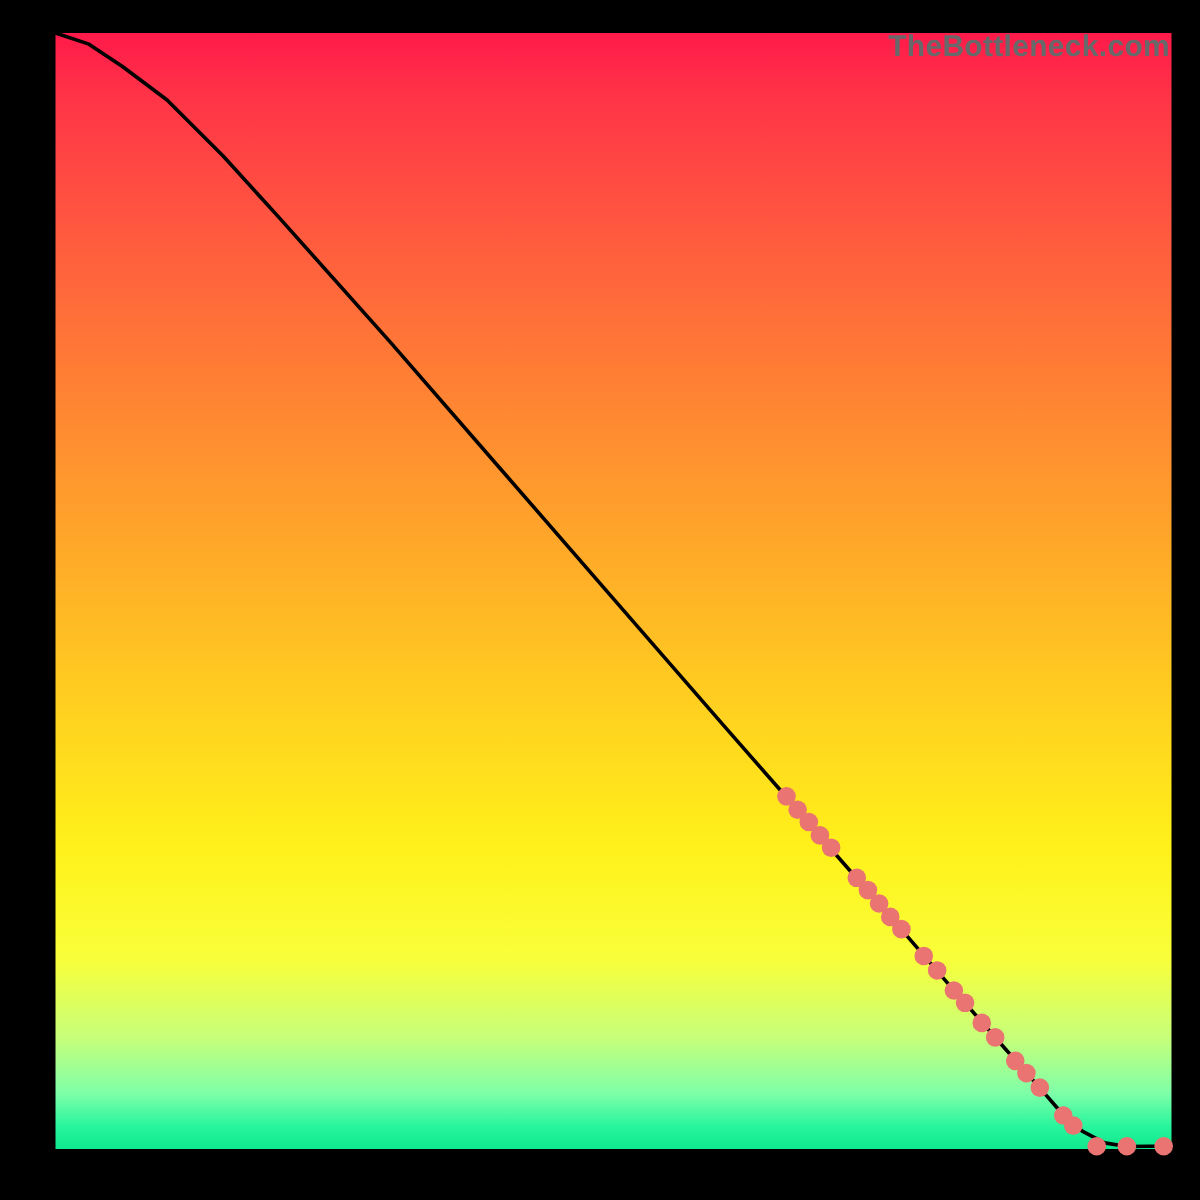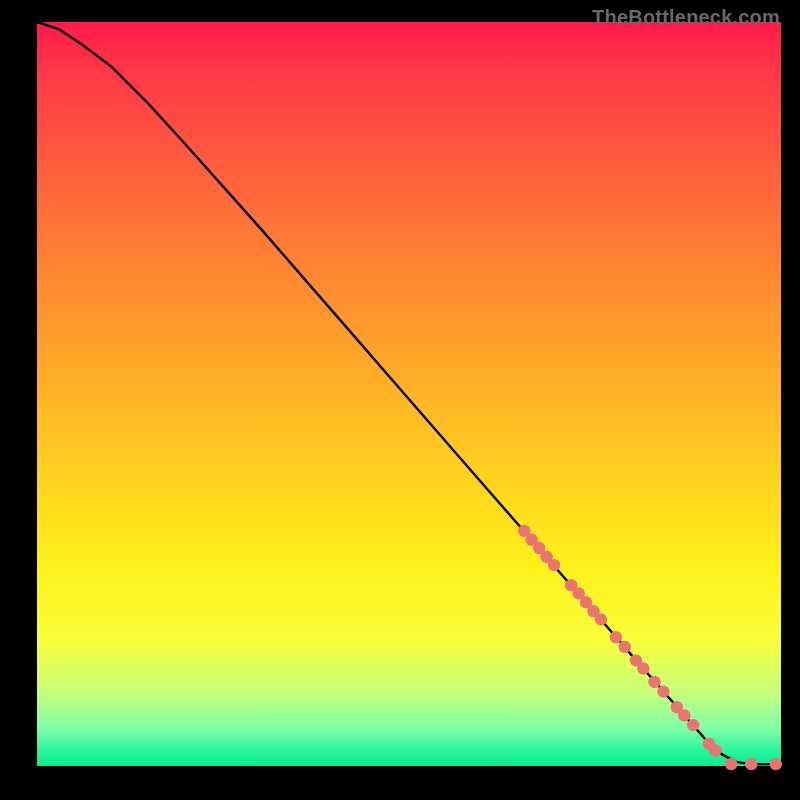--- a/index.html
+++ b/index.html
@@ -34,21 +34,21 @@
       #fff11a 73%,
       #f8ff3a 83%,
       #c7ff7a 90%,
       #7effa8 95%,
       #27f59d 98%,
       #10e88e 100%
     );
   }
   .watermark {
     position: absolute;
-    top: 6px;
+    top: 20px;
     right: 20px;
     font-family: Arial, Helvetica, sans-serif;
     font-size: 20px;
     font-weight: 600;
     color: #67696a;
     letter-spacing: 0.2px;
   }
   svg.curve {
     position: absolute;
     left: 0;

